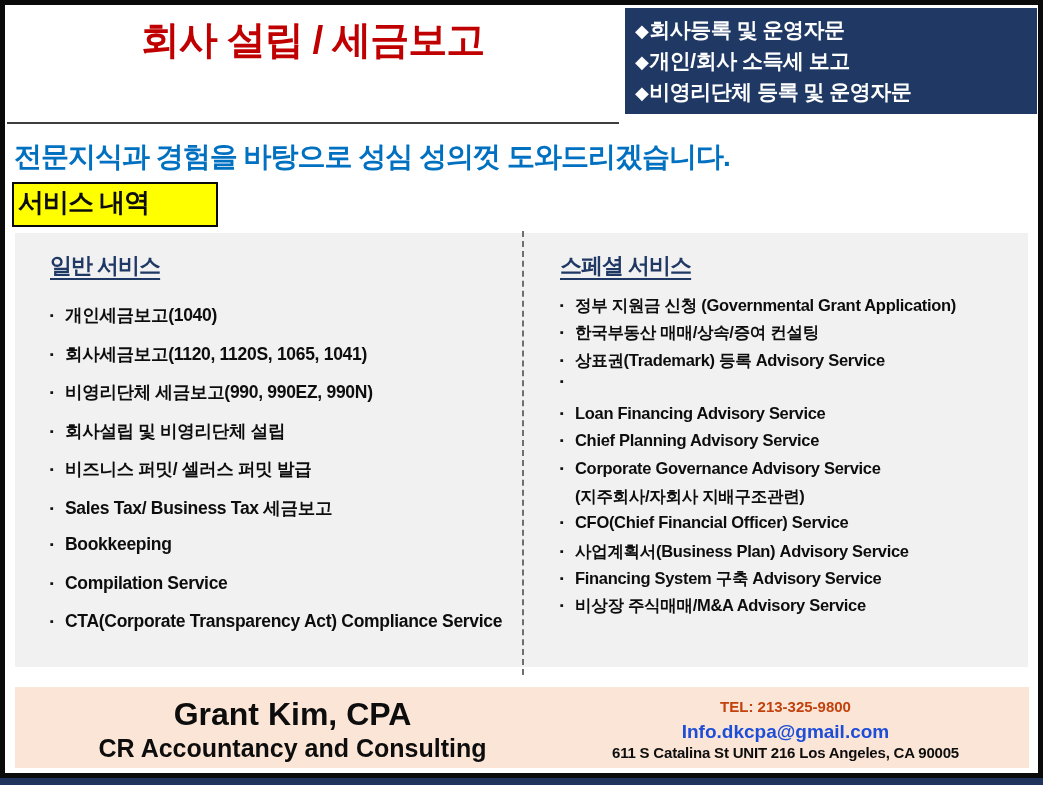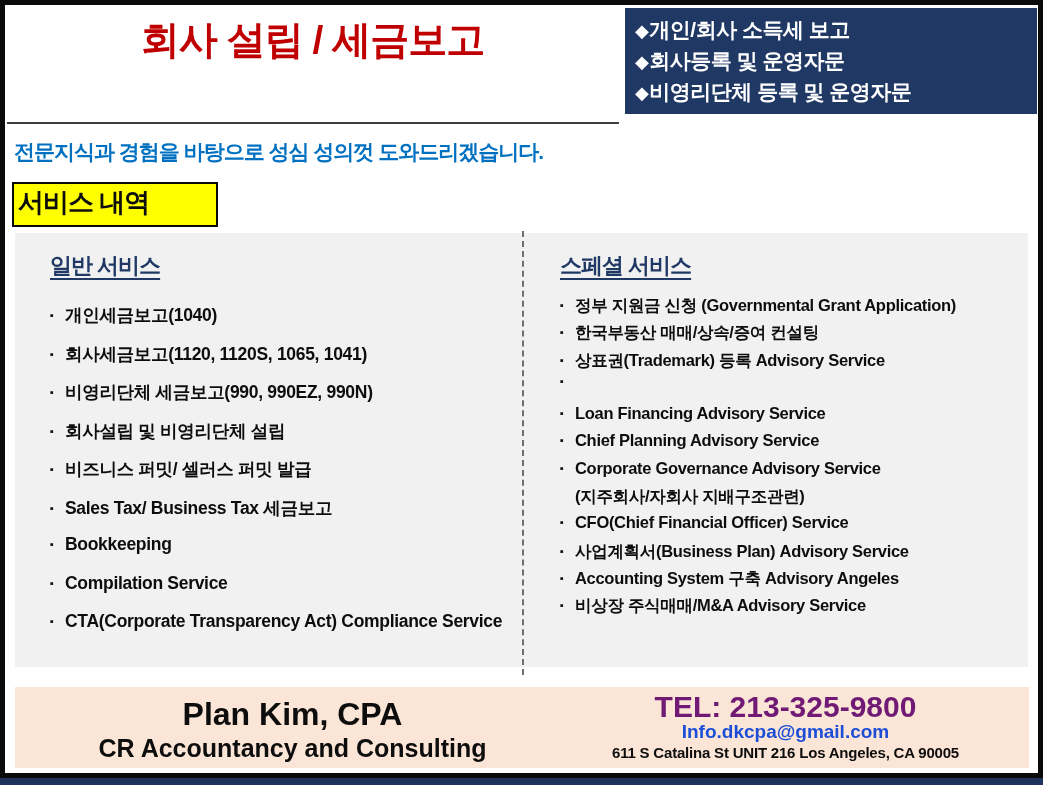--- a/index.html
+++ b/index.html
@@ -50,21 +50,21 @@
     font-weight: bold;
     white-space: nowrap;
     letter-spacing: -0.5px;
   }
   .diamond { font-size: 18px; margin-right: 1px; }
 
   
   .tagline {
     position: absolute;
     left: 9px; top: 133px;
-    font-size: 21px;
+    font-size: 28px;
     font-weight: bold;
     color: #0070c0;
     letter-spacing: -1px;
     white-space: nowrap;
   }
   .badge {
     position: absolute;
     left: 7px; top: 177px;
     width: 206px; height: 45px;
     background: #ffff00;
@@ -144,42 +144,42 @@
     color: #0d0d0d;
     padding-top: 2px;
   }
   .footer-name { font-size: 32px; font-weight: bold; line-height: 38px; }
   .footer-company { font-size: 25px; font-weight: bold; line-height: 30px; }
   .footer-right {
     flex: 1 1 auto;
     text-align: center;
     padding-right: 28px;
   }
-  .footer-tel { color: #701a75; font-size: 30px; font-weight: bold; line-height: 27px; }
+  .footer-tel { color: #c2410c; font-size: 15px; font-weight: bold; line-height: 27px; }
   .footer-email { color: #1d4ed8; font-size: 19px; font-weight: bold; line-height: 23px; }
   .footer-address { color: #0d0d0d; font-size: 15px; font-weight: bold; line-height: 19px; letter-spacing: -0.2px; }
 </style>
 </head>
 <body>
 
 <div class="flyer">
 
   <div class="title-block">
     <div>회사 설립 / 세금보고</div>
   </div>
   <div class="title-underline"></div>
 
   <div class="highlight-box">
 
       <div class="highlight-row">
+        <span class="diamond">◆</span><span>회사등록 및 운영자문</span>
+      </div>
+
+      <div class="highlight-row">
         <span class="diamond">◆</span><span>개인/회사 소득세 보고</span>
-      </div>
-
-      <div class="highlight-row">
-        <span class="diamond">◆</span><span>회사등록 및 운영자문</span>
       </div>
 
       <div class="highlight-row">
         <span class="diamond">◆</span><span>비영리단체 등록 및 운영자문</span>
       </div>
     </div>
 
   <div class="tagline">전문지식과 경험을 바탕으로 성심 성의껏 도와드리겠습니다.</div>
 
   <div class="badge">서비스 내역</div>
@@ -310,40 +310,40 @@
             <div class="svc-row">
               <span class="sq-bullet">▪</span>
               <span>사업계획서(Business Plan) Advisory Service</span>
             </div>
 
           </div>
 
           <div>
             <div class="svc-row">
               <span class="sq-bullet">▪</span>
-              <span>Accounting System 구축 Advisory Angeles</span>
+              <span>Financing System 구축 Advisory Service</span>
             </div>
 
           </div>
 
           <div>
             <div class="svc-row">
               <span class="sq-bullet">▪</span>
               <span>비상장 주식매매/M&amp;A  Advisory Service</span>
             </div>
 
           </div>
         </div>
     </div>
 
   </div>
 
   <div class="footer">
     <div class="footer-left">
-      <div class="footer-name">Plan Kim, CPA</div>
+      <div class="footer-name">Grant Kim, CPA</div>
       <div class="footer-company">CR Accountancy and Consulting</div>
     </div>
     <div class="footer-right">
       <div class="footer-tel">TEL: 213-325-9800</div>
       <div class="footer-email">Info.dkcpa@gmail.com</div>
       <div class="footer-address">611 S Catalina St UNIT 216 Los Angeles, CA 90005</div>
     </div>
   </div>
 
 </div>

